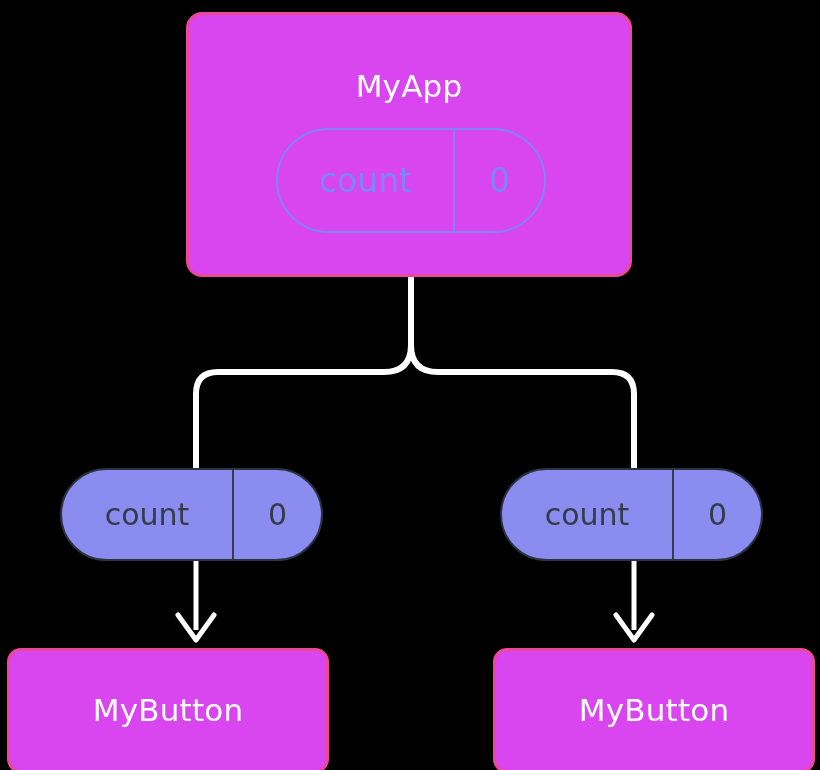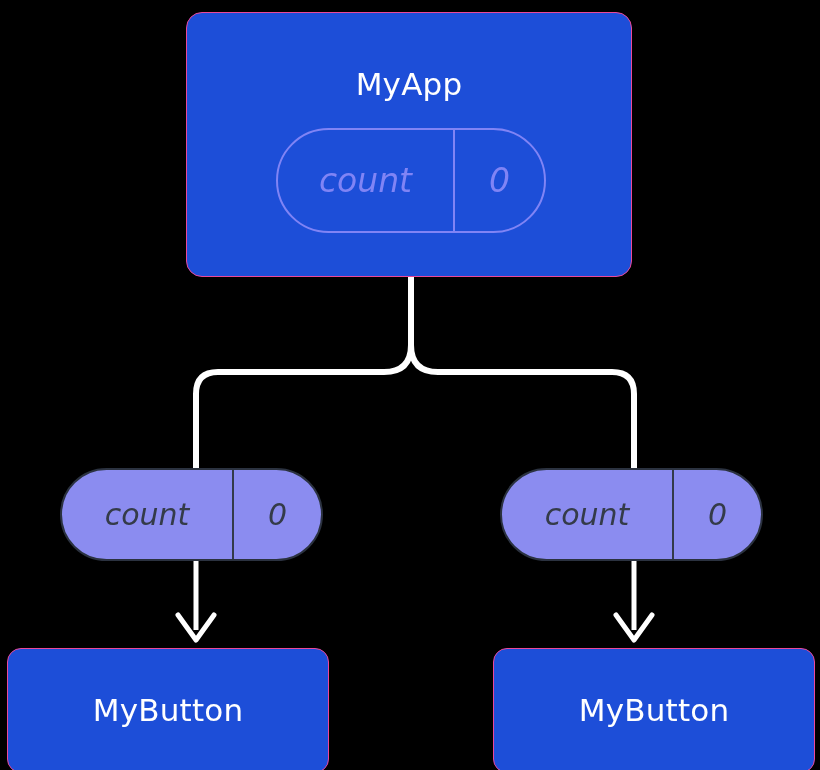--- a/index.html
+++ b/index.html
@@ -23,22 +23,22 @@
     top: 0;
     width: 820px;
     height: 770px;
     pointer-events: none;
   }
 
   
   .comp-box {
     position: absolute;
     box-sizing: border-box;
-    background: #1d4ed8;
-    border: 1px solid #ec4899;
+    background: #d946ef;
+    border: 3px solid #ec4899;
     border-radius: 14px;
     display: flex;
     flex-direction: column;
     align-items: center;
   }
   .comp-title {
     color: #ffffff;
     font-size: 31px;
     line-height: 1;
     letter-spacing: 0.2px;
@@ -67,21 +67,20 @@
   #leaf-box-right { left: 493px; top: 648px; }
 
   
   .pill {
     position: absolute;
     box-sizing: border-box;
     display: flex;
     align-items: stretch;
     border-radius: 999px;
     overflow: hidden;
-    font-style: italic;
   }
   .pill .pill-key,
   .pill .pill-val {
     display: flex;
     align-items: center;
     justify-content: center;
     white-space: nowrap;
     line-height: 1;
   }
 

